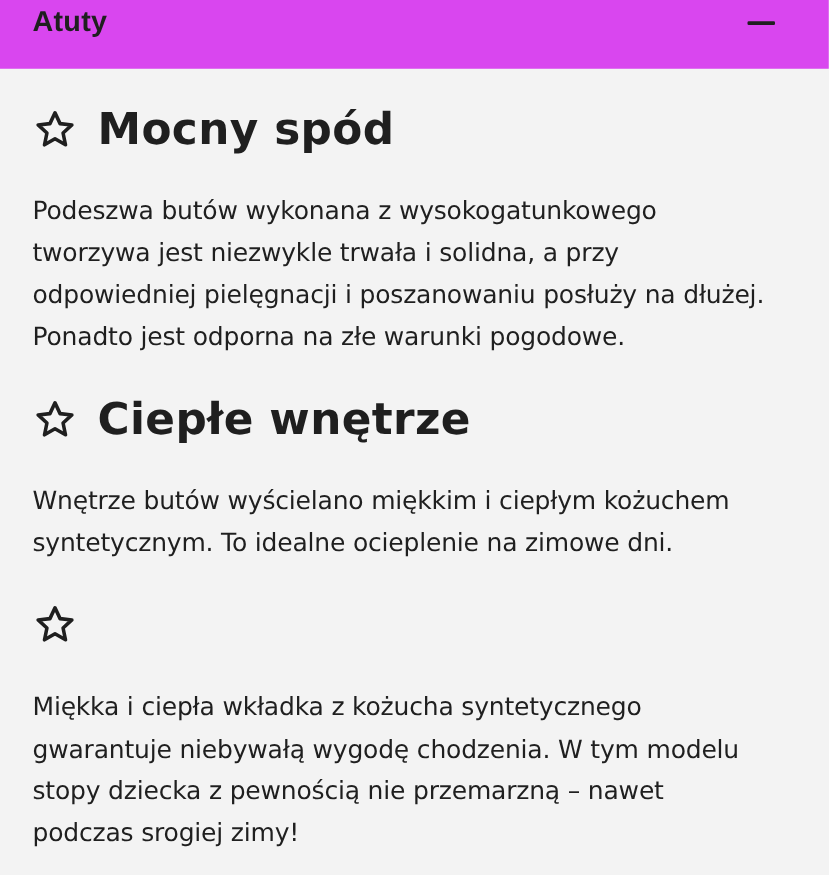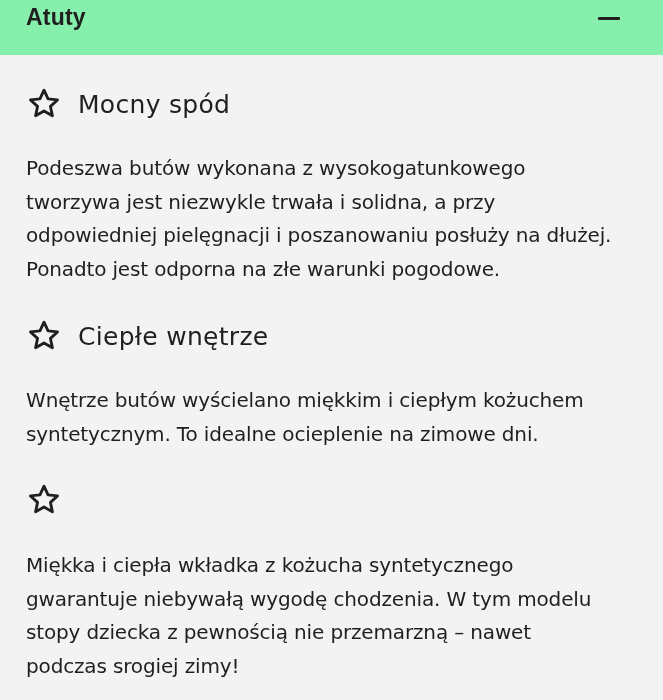--- a/index.html
+++ b/index.html
@@ -9,21 +9,21 @@
     body {
       width: 663px;
       height: 700px;
       overflow: hidden;
       background: #f3f3f3;
       font-family: "DejaVu Sans", sans-serif;
       color: #1e1e1e;
     }
     .header {
       height: 55px;
-      background: #86efac;
+      background: #d946ef;
       position: relative;
     }
     .header-title {
       position: absolute;
       left: 26px;
       top: 4px;
       font-size: 23px;
       font-weight: bold;
       color: #1f1f1f;
       font-family: "Liberation Sans", sans-serif;
@@ -56,22 +56,22 @@
       height: 44px;
     }
     .star {
       width: 36px;
       height: 36px;
       margin-left: 0;
       margin-right: 16px;
       flex: 0 0 auto;
     }
     .feature-title {
-      font-size: 25px;
-      font-weight: normal;
+      font-size: 35px;
+      font-weight: bold;
       color: #1f1f1f;
       letter-spacing: 0.3px;
       white-space: nowrap;
     }
     .feature-body {
       font-size: 20px;
       line-height: 33.5px;
       color: #1f1f1f;
       margin: 0;
       width: 640px;

